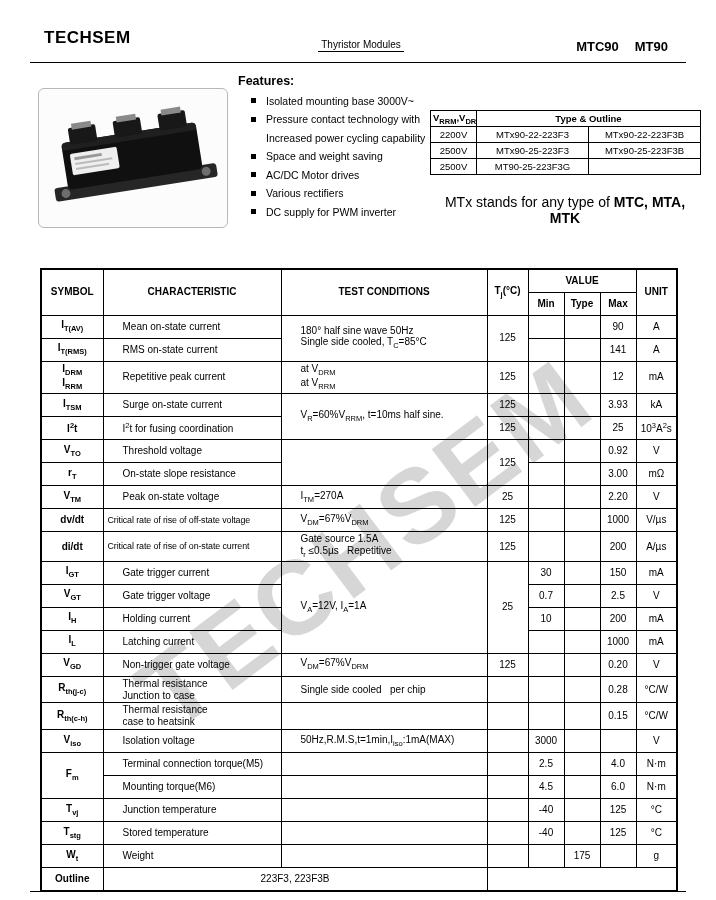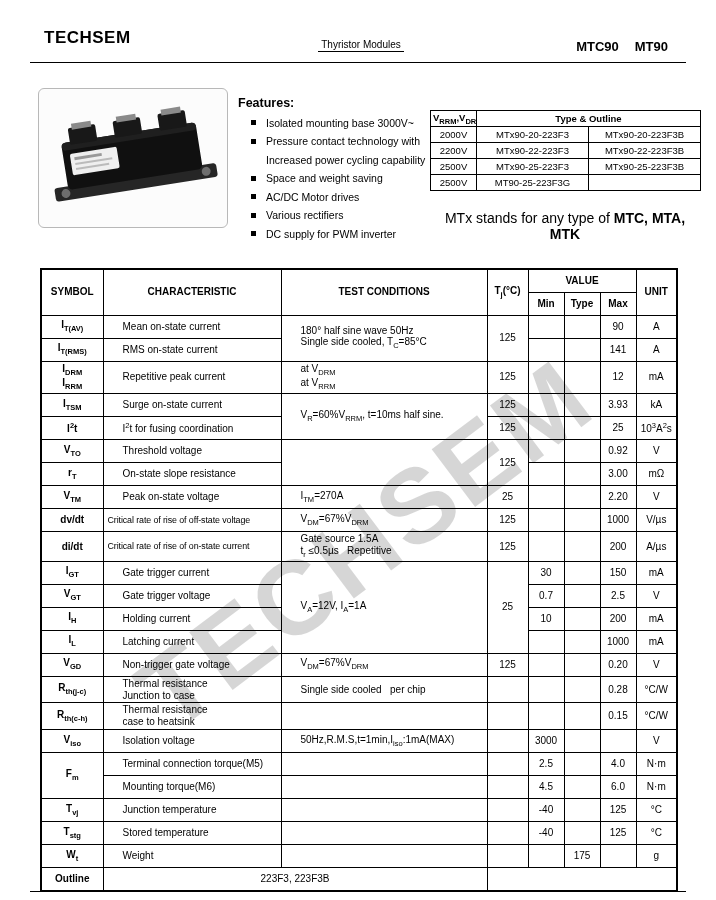--- a/index.html
+++ b/index.html
@@ -12,21 +12,21 @@
   .doc-title span { border-bottom:1px solid #000; padding:0 3px 1px; }
   .models { position:absolute; right:48px; top:39px; font-size:13px; font-weight:bold; z-index:2; }
   .models span + span { margin-left:16px; }
   .rule { position:absolute; left:30px; right:30px; height:1px; background:#000; z-index:2; }
   .rule.top { top:62px; }
   .rule.bottom { top:891px; }
 
   .product-box { position:absolute; left:38px; top:88px; width:190px; height:140px;
     border:1px solid #b8b8b8; border-radius:6px; background:#fcfcfc; overflow:hidden; z-index:2; }
 
-  .features { position:absolute; left:238px; top:96px; width:200px; z-index:2; }
+  .features { position:absolute; left:238px; top:74px; width:200px; z-index:2; }
   .blk-heading { font-size:12.5px; font-weight:bold; }
   .apps-heading { margin-top:9px; }
   .bullet-line { display:flex; align-items:center; margin-top:6.5px; font-size:10.5px; }
   .sq { width:5px; height:5px; background:#000; flex:0 0 auto; margin-left:13px; margin-right:10px; }
   .sq.hide { visibility:hidden; }
 
   .type-block { position:absolute; left:430px; top:110px; width:270px; z-index:2; }
   .type-table { width:270px; border-collapse:collapse; table-layout:fixed; }
   .type-table th, .type-table td { border:1px solid #000; font-size:9.5px; height:16px; text-align:center; padding:0 2px; overflow:hidden; }
   .type-table th { font-weight:bold; font-size:9.5px; }
@@ -119,25 +119,20 @@
           <col style="width:46px">
           <col style="width:112px">
           <col style="width:112px">
         </colgroup>
       <tbody>
           <tr>
         <th>V<sub>RRM</sub>,V<sub>DRM</sub></th>
         <th colspan="2">Type &amp; Outline</th>
       </tr>
       <tr>
-        <td>2000V</td>
-        <td>MTx90-20-223F3</td>
-        <td>MTx90-20-223F3B</td>
-      </tr>
-      <tr>
         <td>2200V</td>
         <td>MTx90-22-223F3</td>
         <td>MTx90-22-223F3B</td>
       </tr>
       <tr>
         <td>2500V</td>
         <td>MTx90-25-223F3</td>
         <td>MTx90-25-223F3B</td>
       </tr>
       <tr>

